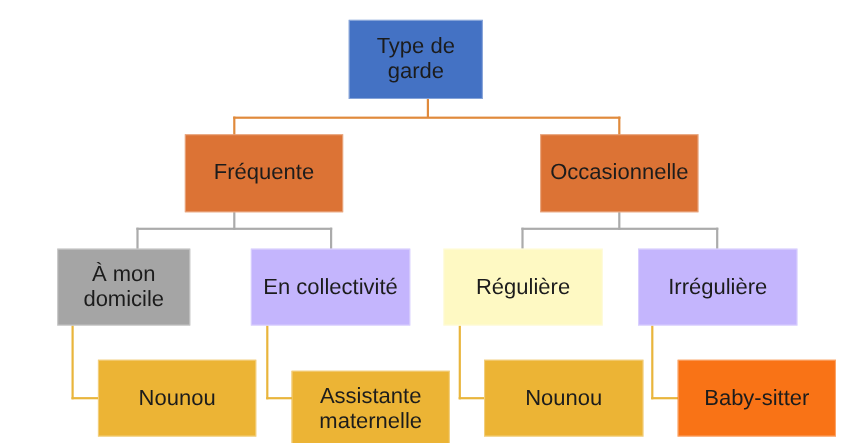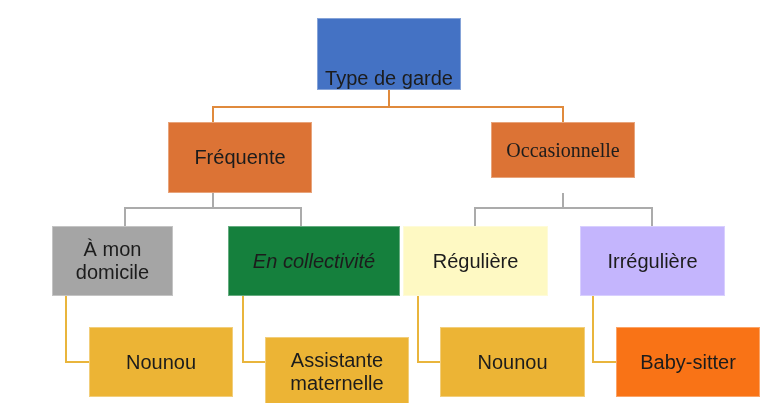--- a/index.html
+++ b/index.html
@@ -55,36 +55,36 @@
 
   <div class="c v" style="left: 65px; top: 296px; height: 67px; background-color: rgb(233, 181, 60);"></div>
   <div class="c h" style="left: 65px; top: 361px; width: 25px; background-color: rgb(233, 181, 60);"></div>
   <div class="c v" style="left: 242px; top: 296px; height: 67px; background-color: rgb(233, 181, 60);"></div>
   <div class="c h" style="left: 242px; top: 361px; width: 24px; background-color: rgb(233, 181, 60);"></div>
   <div class="c v" style="left: 417px; top: 296px; height: 67px; background-color: rgb(233, 181, 60);"></div>
   <div class="c h" style="left: 417px; top: 361px; width: 24px; background-color: rgb(233, 181, 60);"></div>
   <div class="c v" style="left: 592px; top: 296px; height: 67px; background-color: rgb(233, 181, 60);"></div>
   <div class="c h" style="left: 592px; top: 361px; width: 25px; background-color: rgb(233, 181, 60);"></div>
 
-  <div class="node" style="left: 317px; top: 18px; width: 144px; height: 72px; background-color: rgb(68, 114, 196); align-items: flex-end;">
+  <div class="node" style="left: 317px; top: 18px; width: 122px; height: 72px; background-color: rgb(68, 114, 196);">
     <span class="lbl">Type de garde</span>
   </div>
 
   <div class="node" style="left: 141px; top: 122px; width: 144px; height: 71px; background-color: rgb(220, 115, 53); margin-left: 27px;">
     <span class="lbl">Fréquente</span>
   </div>
-  <div class="node" style="left: 491px; top: 122px; width: 144px; height: 56px; background-color: rgb(220, 115, 53); font-family: Liberation Serif, serif;">
+  <div class="node" style="left: 491px; top: 122px; width: 144px; height: 71px; background-color: rgb(220, 115, 53);">
     <span class="lbl">Occasionnelle</span>
   </div>
 
   <div class="node" style="left: 52px; top: 226px; width: 121px; height: 70px; background-color: rgb(165, 165, 165);">
     <span class="lbl">À mon
 domicile</span>
   </div>
-  <div class="node" style="left: 228px; top: 226px; width: 172px; height: 70px; background-color: #15803d; font-style: italic;">
+  <div class="node" style="left: 228px; top: 226px; width: 145px; height: 70px; background-color: #c4b5fd;">
     <span class="lbl">En collectivité</span>
   </div>
   <div class="node" style="left: 403px; top: 226px; width: 145px; height: 70px; background-color: #fef9c3;">
     <span class="lbl">Régulière</span>
   </div>
   <div class="node" style="left: 580px; top: 226px; width: 145px; height: 70px; background-color: #c4b5fd;">
     <span class="lbl">Irrégulière</span>
   </div>
 
   <div class="node" style="left: 89px; top: 327px; width: 144px; height: 70px; background-color: rgb(236, 180, 53);">

